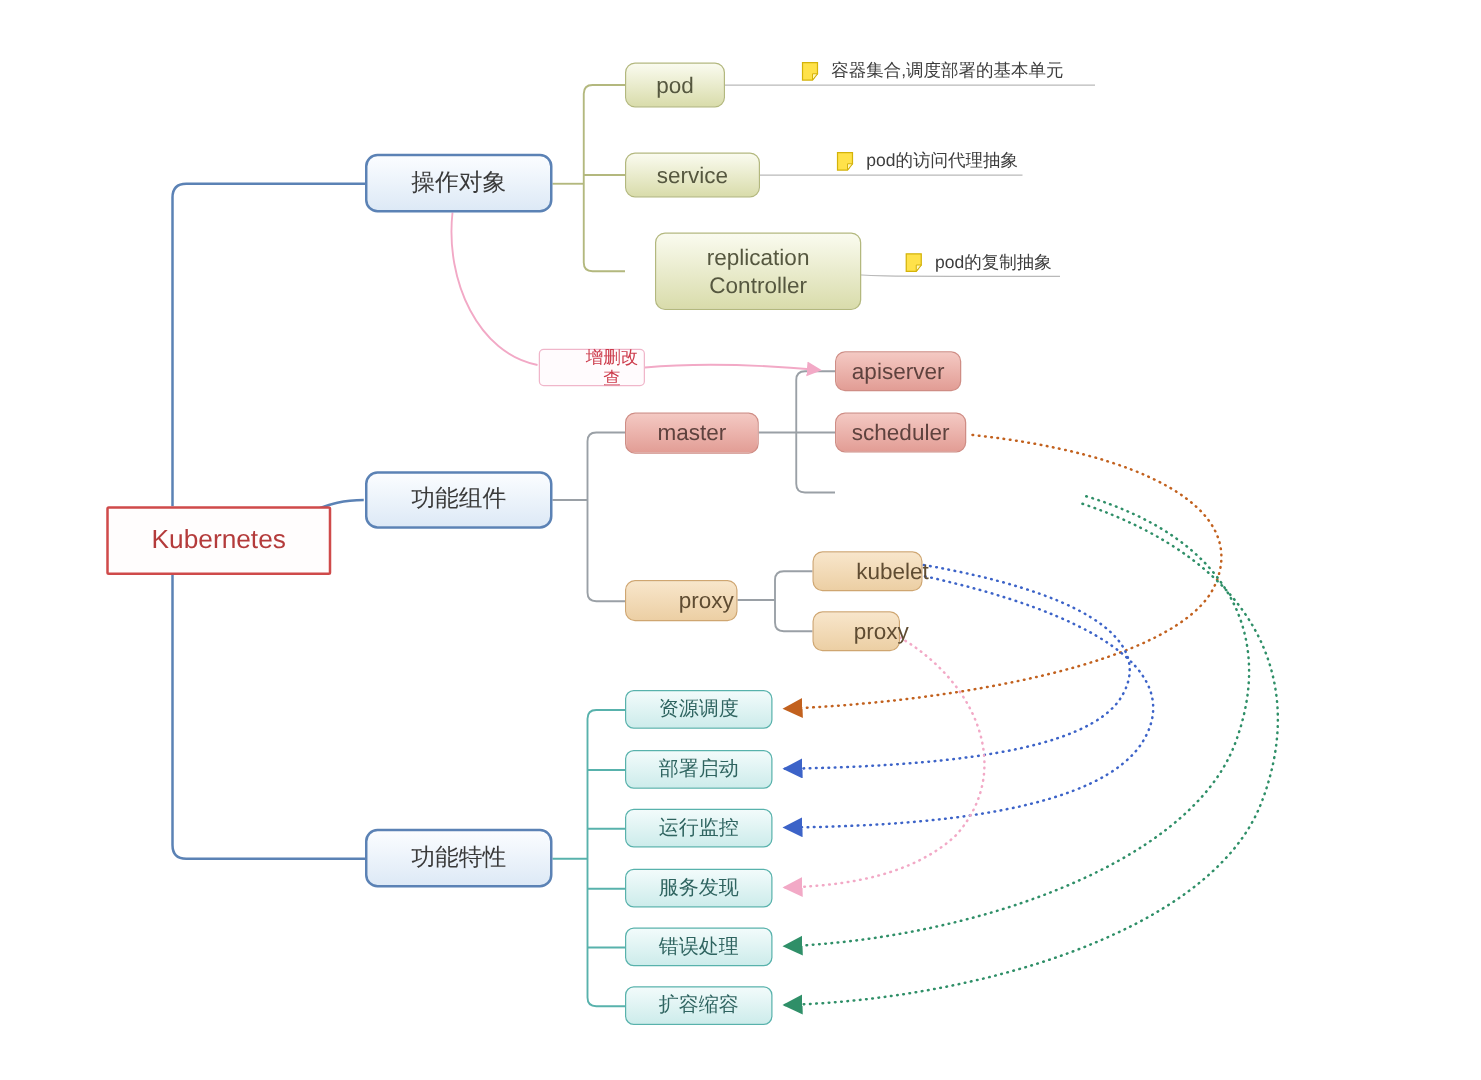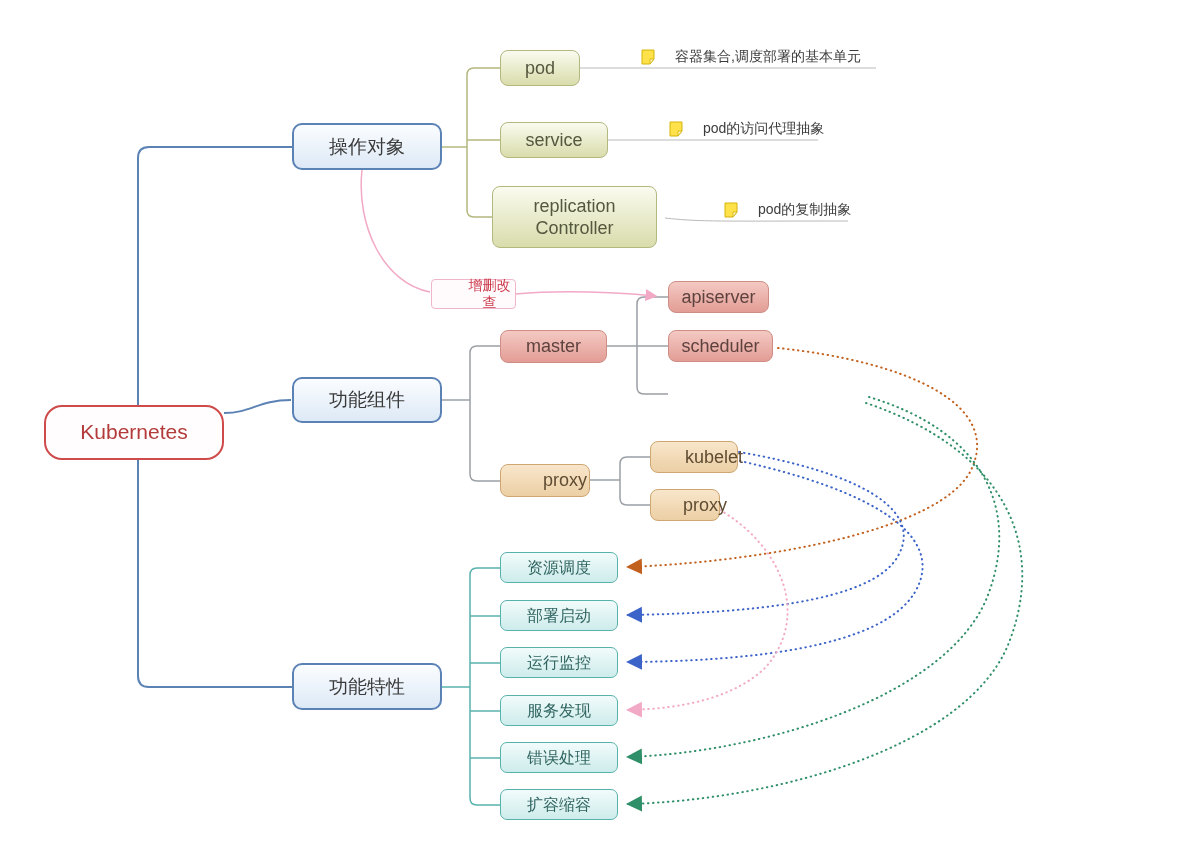--- a/index.html
+++ b/index.html
@@ -7,22 +7,22 @@
     position:relative;width:1185px;height:864px;background:#ffffff;overflow:hidden;
     font-family:"Liberation Sans","DejaVu Sans",sans-serif;
   }
   .layer{position:absolute;left:0;top:0;width:1185px;height:864px;pointer-events:none;}
   .node{
     position:absolute;display:flex;align-items:center;justify-content:center;
     box-sizing:border-box;text-align:center;line-height:1.25;cursor:default;
     white-space:pre-line;
   }
   .root-node{
-    border:2px solid #cf4a4a;border-radius:18px;background:#fffdfd;
-    color:#b43b3b;font-size:21px;
+    border:2px solid #cf4a4a;border-radius:2px;background:#fffdfd;
+    color:#b43b3b;font-size:21px;margin-left:41px;
   }
   .main-node{
     border:2px solid #5b82b5;border-radius:10px;
     background:linear-gradient(#fbfdff,#dde9f6);
     color:#3a3a3a;font-size:19px;
   }
   .olive-node{
     border:1px solid #b3b87e;border-radius:8px;
     background:linear-gradient(#fafbef,#d9dcab);
     color:#55573f;font-size:18px;
@@ -40,21 +40,21 @@
   .teal-node{
     border:1px solid #58b2ac;border-radius:7px;
     background:linear-gradient(#f2fbfb,#cdeceb);
     color:#2f6460;font-size:16px;
   }
   .crud-node{
     border:1px solid #f0b6ca;border-radius:4px;background:#fffbfd;
     color:#cc3a4a;font-size:14px;padding-left:32px;
   }
   .note{
-    position:absolute;display:flex;align-items:center;gap:20px;height:20px;
+    position:absolute;display:flex;align-items:center;gap:10px;height:20px;
     font-size:14px;color:#3c3c3c;white-space:nowrap;
   }
   .note-icon{display:inline-flex;align-items:center;}
 </style>
 </head>
 <body>
 
 <div class="canvas">
 
   <svg class="layer" width="1185" height="864" viewBox="0 0 1185 864">
@@ -126,21 +126,21 @@
   </svg>
 
   <div class="node root-node" style="left:44px;top:405px;width:180px;height:55px">Kubernetes</div>
 
   <div class="node main-node" style="left:292px;top:123px;width:150px;height:47px">操作对象</div>
   <div class="node main-node" style="left:292px;top:377px;width:150px;height:46px">功能组件</div>
   <div class="node main-node" style="left:292px;top:663px;width:150px;height:47px">功能特性</div>
 
   <div class="node olive-node" style="left:500px;top:50px;width:80px;height:36px">pod</div>
   <div class="node olive-node" style="left:500px;top:122px;width:108px;height:36px">service</div>
-  <div class="node olive-node" style="left:492px;top:186px;width:165px;height:62px;padding:0 2px">replication Controller</div>
+  <div class="node olive-node" style="left:524px;top:186px;width:165px;height:62px;padding:0 2px">replication Controller</div>
 
   <div class="note" style="left:641px;top:47px">
     <span class="note-icon">
       <svg width="14" height="16" viewBox="0 0 14 16">
         <path d="M1 1 h12 v9 l-4 5 h-8 z" fill="#ffe24a" stroke="#d4b30a" stroke-width="1"></path>
         <path d="M13 10 l-4 5 v-5 z" fill="#fff6bd" stroke="#d4b30a" stroke-width="0.8"></path>
       </svg>
     </span>
     <span>容器集合,调度部署的基本单元</span>
   </div>

